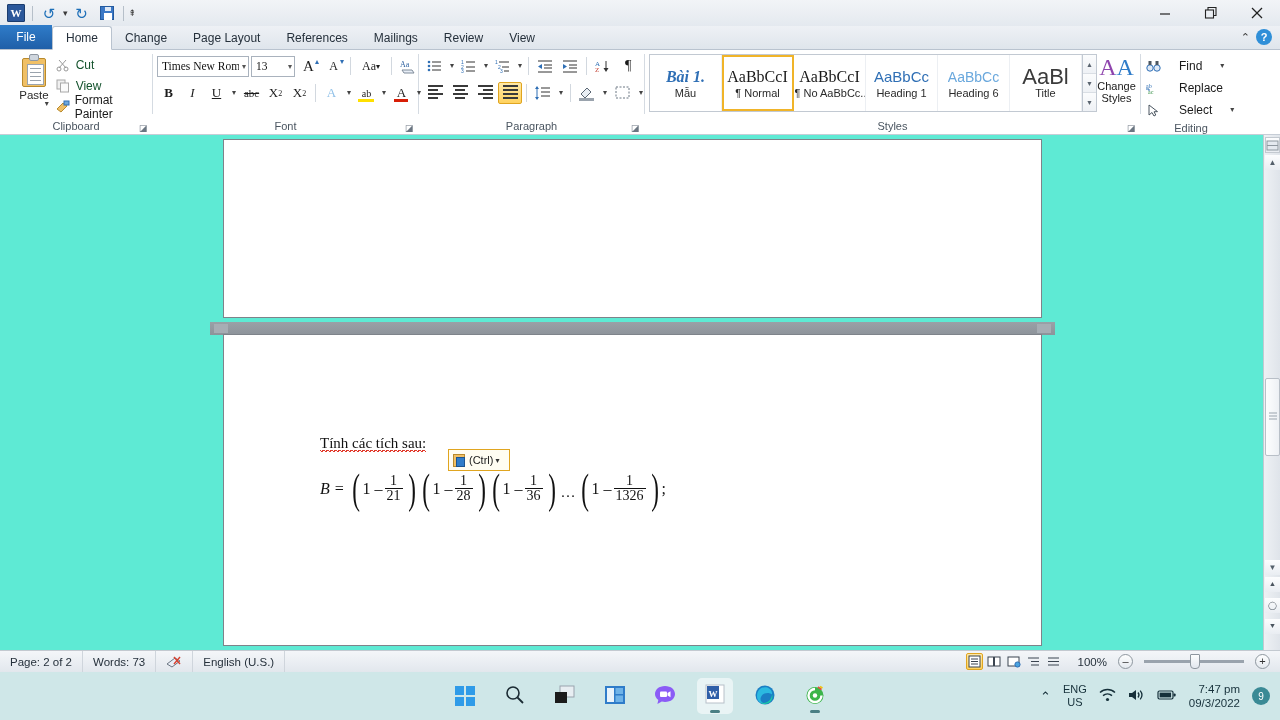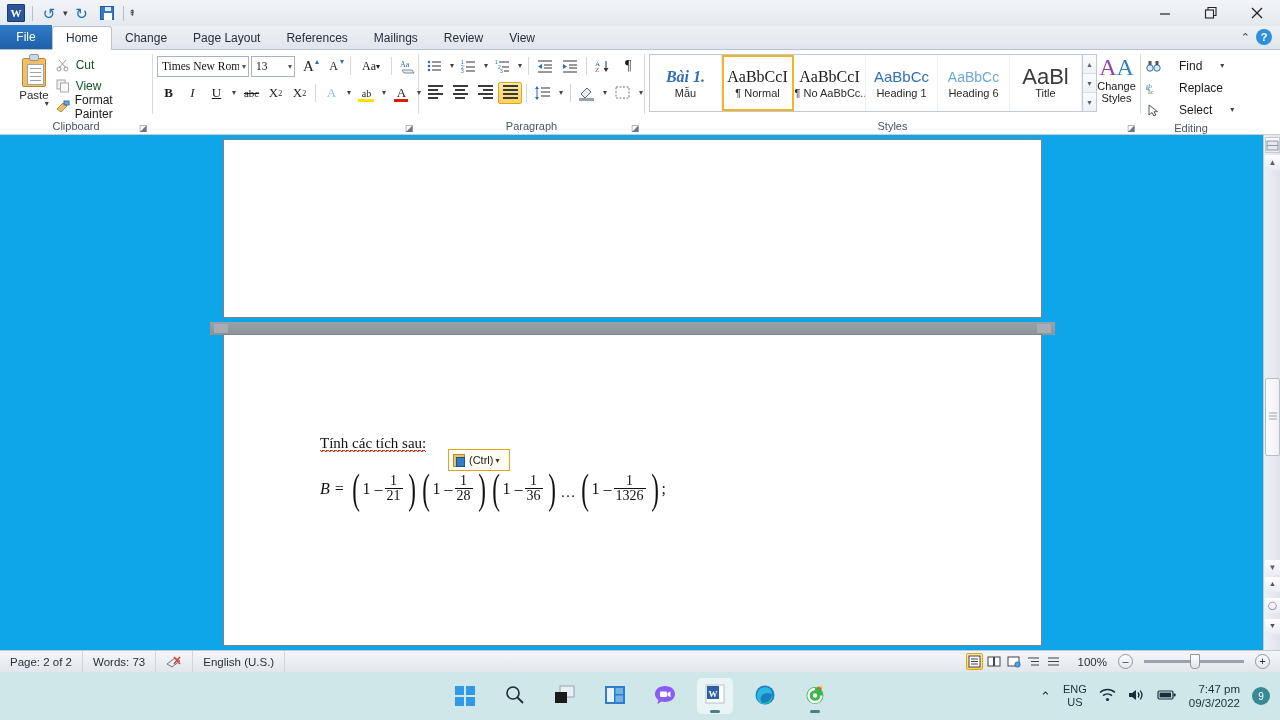--- a/index.html
+++ b/index.html
@@ -163,21 +163,21 @@
             background:linear-gradient(90deg,#8e44ad 0%,#8e44ad 45%,#2f7cc9 45%,#2f7cc9 100%);
             -webkit-background-clip:text; background-clip:text; color:transparent; }
 
   
   .ed-items { display:flex; flex-direction:column; gap:2px; padding-top:4px; }
   .ed-item { display:flex; align-items:center; gap:18px; height:20px; font-size:12px; }
 
   
   .docarea {
     position:absolute; left:0; top:135px; width:1280px; height:515px;
-    background:#0ea5e9; overflow:hidden;
+    background:#5eead4; overflow:hidden;
   }
   .page {
     position:absolute; left:224px; width:817px; background:#fff;
     box-shadow:0 0 0 1px #7e838a;
   }
   .page1 { top:5px; height:177px; }
   .page-gap { position:absolute; left:210px; top:187px; width:845px; height:13px;
      background:linear-gradient(#9aa0a7,#8d939a); }
   .page-gap:before { content:""; position:absolute; left:4px; top:2px; width:14px; height:9px;
      background:#a7adb4; }
@@ -423,20 +423,21 @@
             <span style="font-size:10px;font-family:'Liberation Serif',serif;">ab</span>
               <span class="hl-bar"></span>
           </div>
           <div class="minicaret" style="padding:0 3px;">▾</div>
           <div class="fbtn ab-hi serif">
             A<span class="red-bar"></span>
           </div>
           <div class="minicaret" style="padding:0 3px;">▾</div>
         </div>
       </div>
+      <div class="group-label">Font</div>
       <div class="dlaunch">◪</div>
     </div>
     <div class="group-sep"></div>
 
     <div class="group" style="width:225px;">
       <div class="group-body" style="flex-direction:column;">
         <div class="para-row">
           <div class="pbtn">
             <svg width="16" height="14">
                 <circle cx="2" cy="3" r="1.3" fill="#2f6fb5"></circle>

